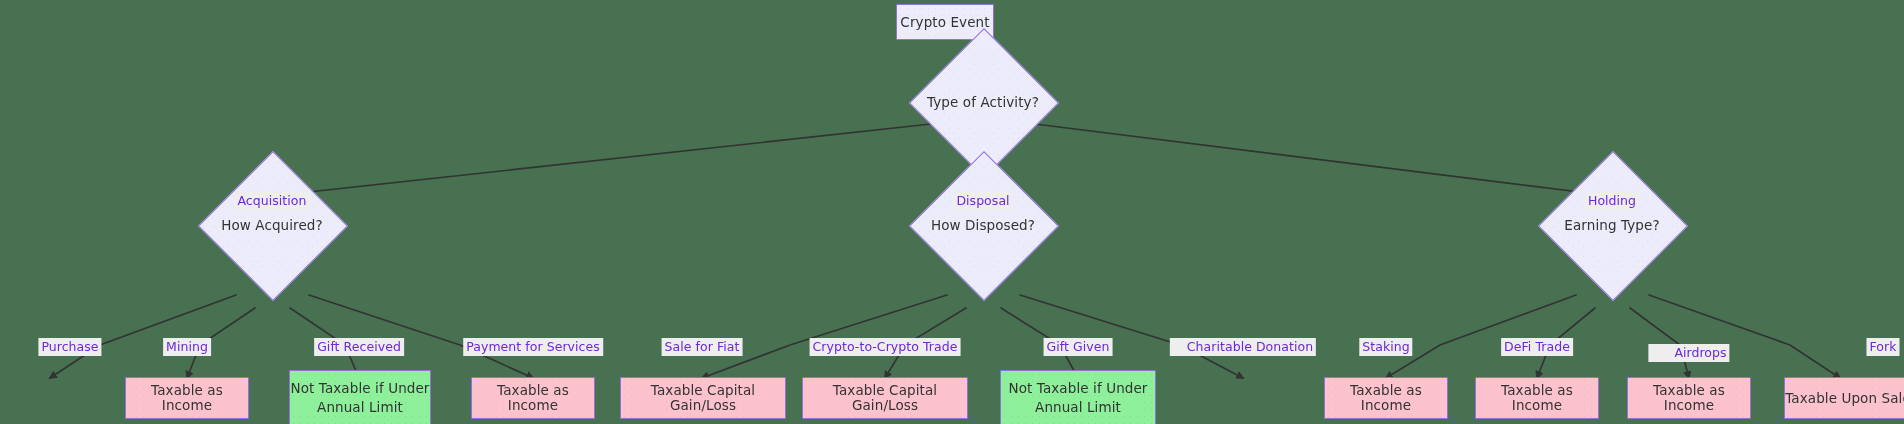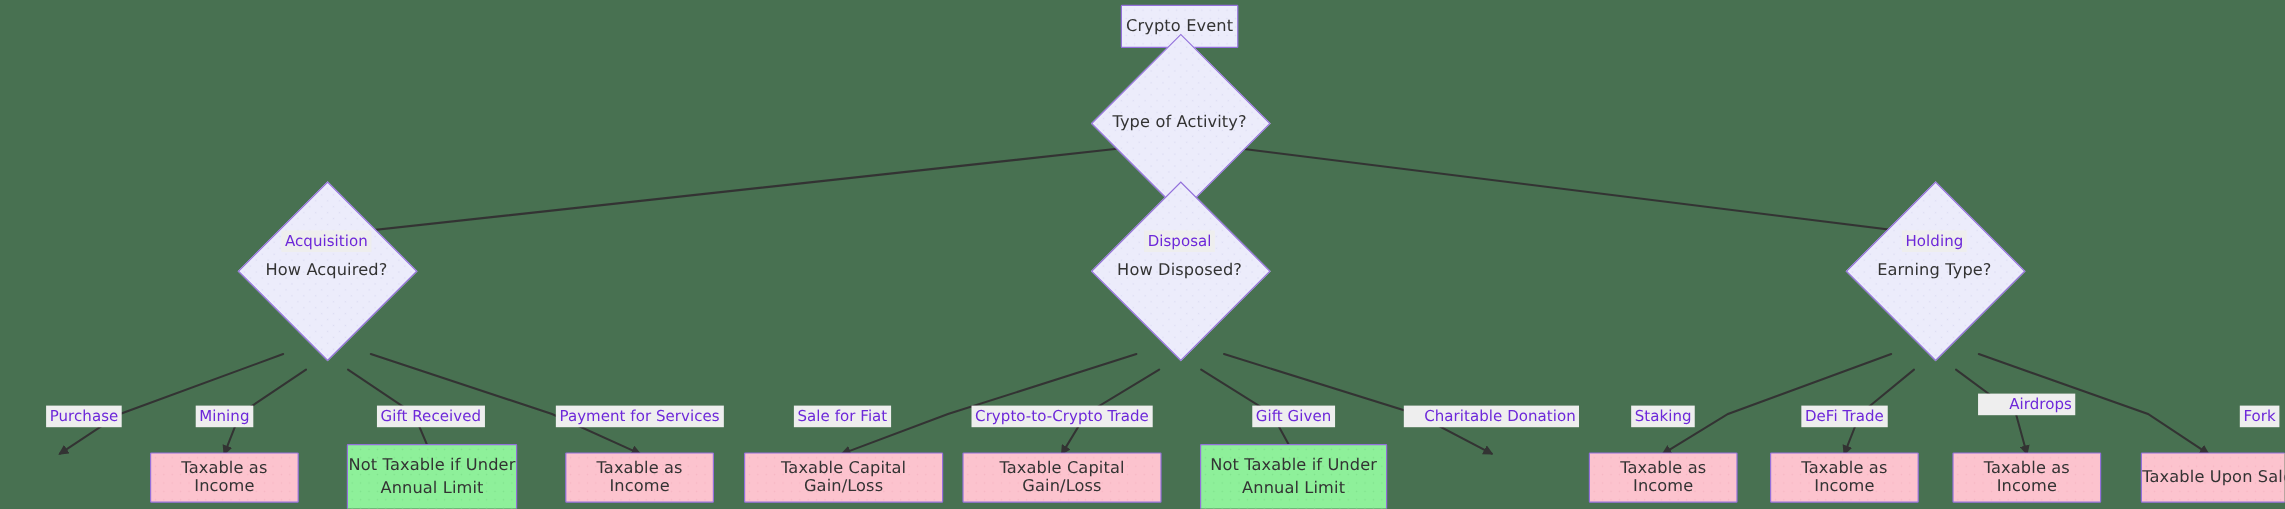--- a/index.html
+++ b/index.html
@@ -127,21 +127,21 @@
       <path d="M 1001 308 L 1060 345 L 1078 378" marker-end="url(#arrow)"></path>
       <path d="M 1020 295 L 1180 345 L 1243 378" marker-end="url(#arrow)"></path>
 
       <path d="M 1576 295 L 1440 345 L 1386 378" marker-end="url(#arrow)"></path>
       <path d="M 1595 308 L 1550 345 L 1537 378" marker-end="url(#arrow)"></path>
       <path d="M 1630 308 L 1680 345 L 1689 378" marker-end="url(#arrow)"></path>
       <path d="M 1649 295 L 1790 345 L 1840 378" marker-end="url(#arrow)"></path>
     </g>
   </svg>
 
-  <div class="node rect lav" style="left:934px; top:4px; width:98px; height:36px;">
+  <div class="node rect lav" style="left:896px; top:4px; width:98px; height:36px;">
     <span>Crypto Event</span>
   </div>
 
   <div class="node diamond" style="left:909px; top:50px; width:148px; height:104px;">
     <span class="dshape"></span>
     <span class="dlabel">Type of Activity?</span>
   </div>
 
   <div class="node diamond" style="left:198px; top:173px; width:148px; height:104px;">
     <span class="dshape"></span>
@@ -211,16 +211,16 @@
   <div class="elabel" style="left:359px; top:338px;">Gift Received</div>
   <div class="elabel" style="left:533px; top:338px;">Payment for Services</div>
 
   <div class="elabel" style="left:702px; top:338px;">Sale for Fiat</div>
   <div class="elabel" style="left:885px; top:338px;">Crypto-to-Crypto Trade</div>
   <div class="elabel" style="left:1078px; top:338px;">Gift Given</div>
   <div class="elabel" style="left:1243px; top:338px;padding-left:17px;">Charitable Donation</div>
 
   <div class="elabel" style="left:1386px; top:338px;">Staking</div>
   <div class="elabel" style="left:1537px; top:338px;">DeFi Trade</div>
-  <div class="elabel" style="left:1689px; top:328px;padding-left:26px;">Airdrops</div>
+  <div class="elabel" style="left:1689px; top:344px;padding-left:26px;">Airdrops</div>
   <div class="elabel" style="left:1843px; top:338px;margin-left:40px;">Fork</div>
 
 </div>
 
 </body></html>

